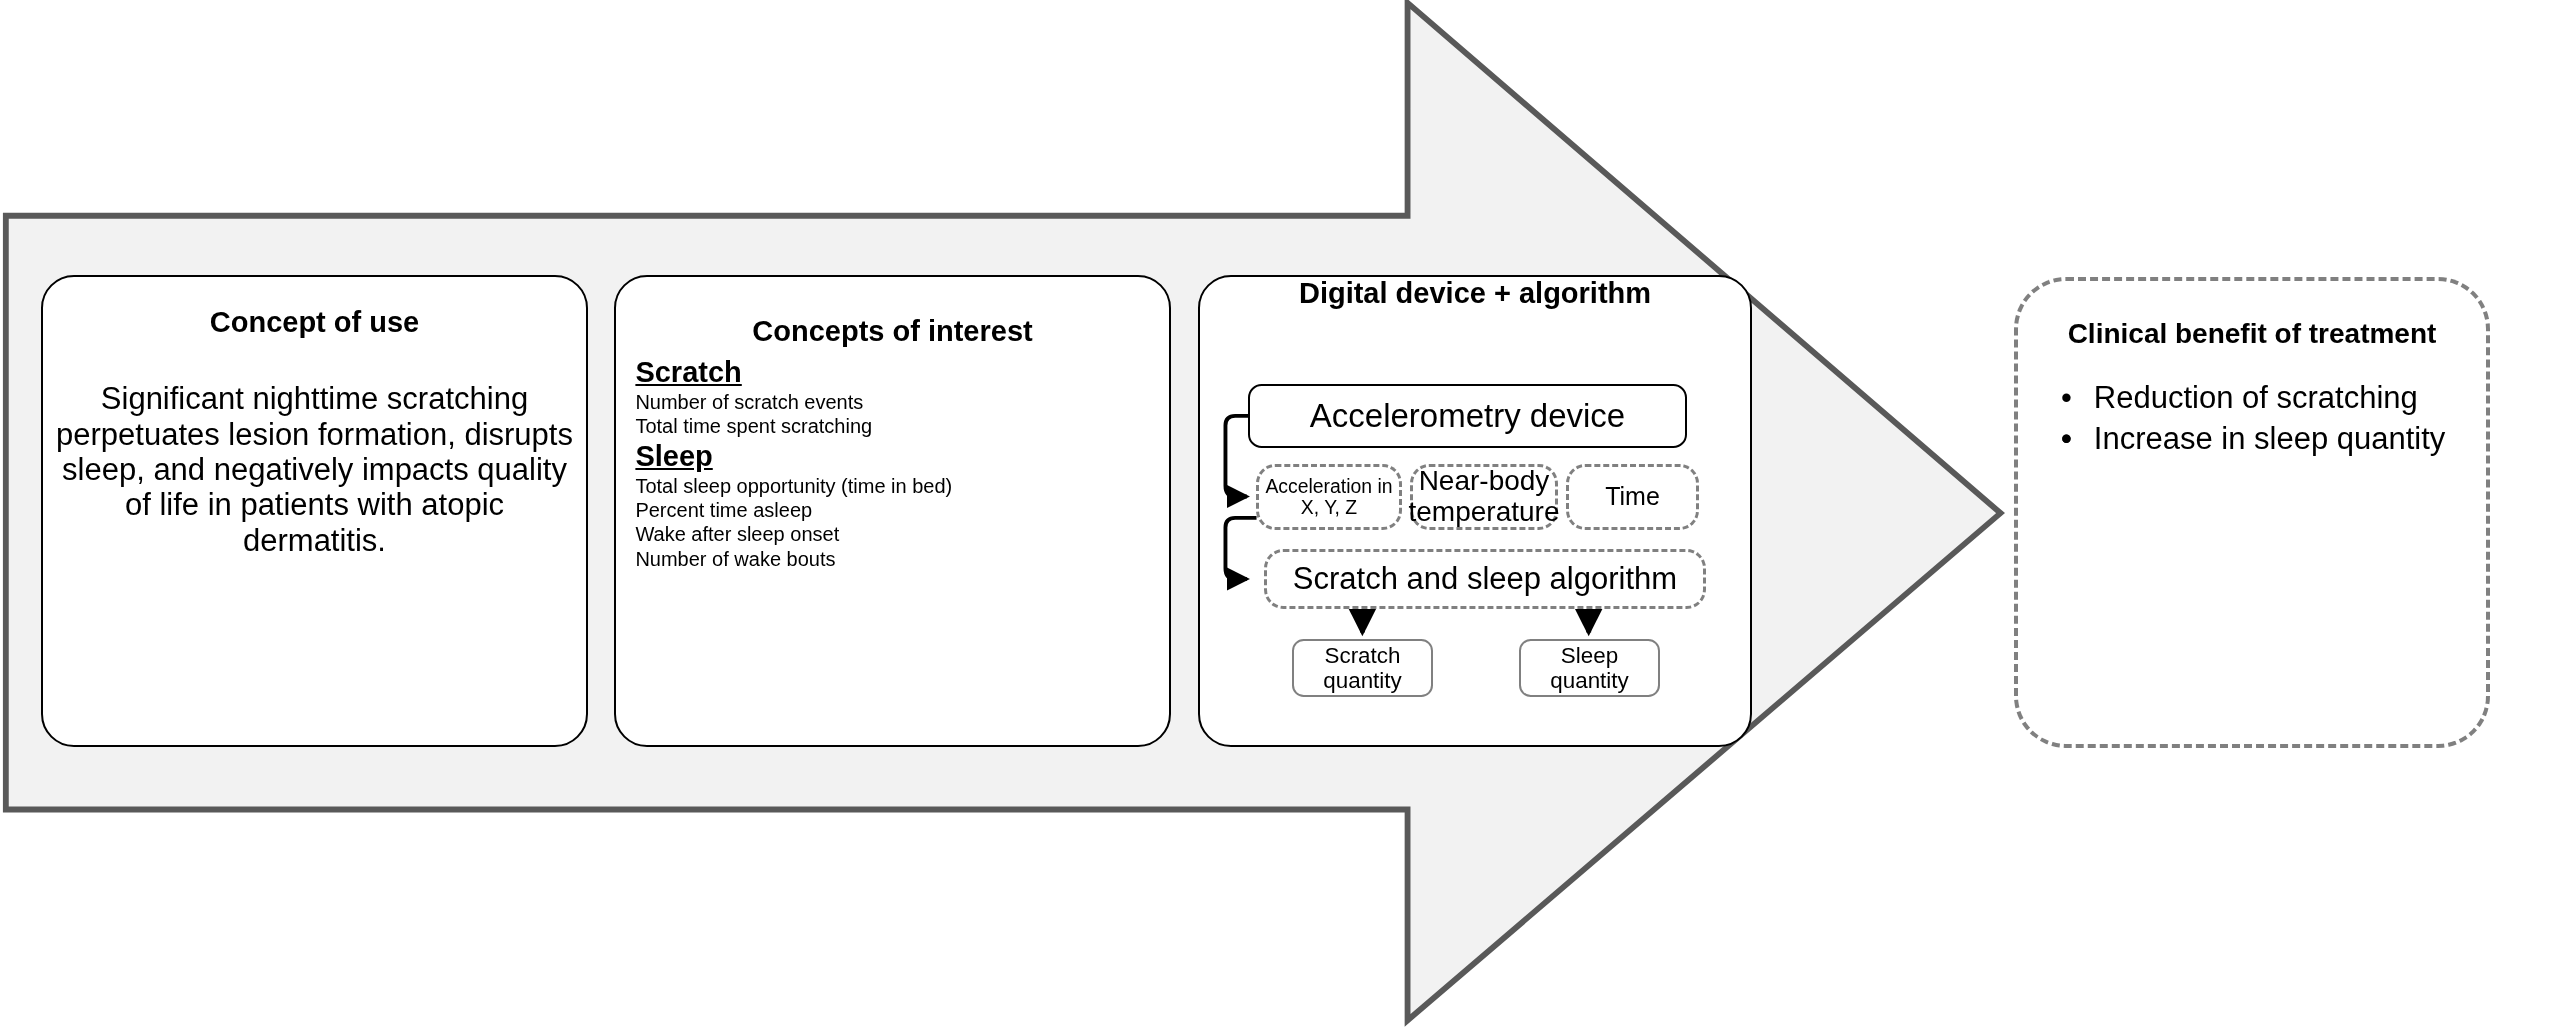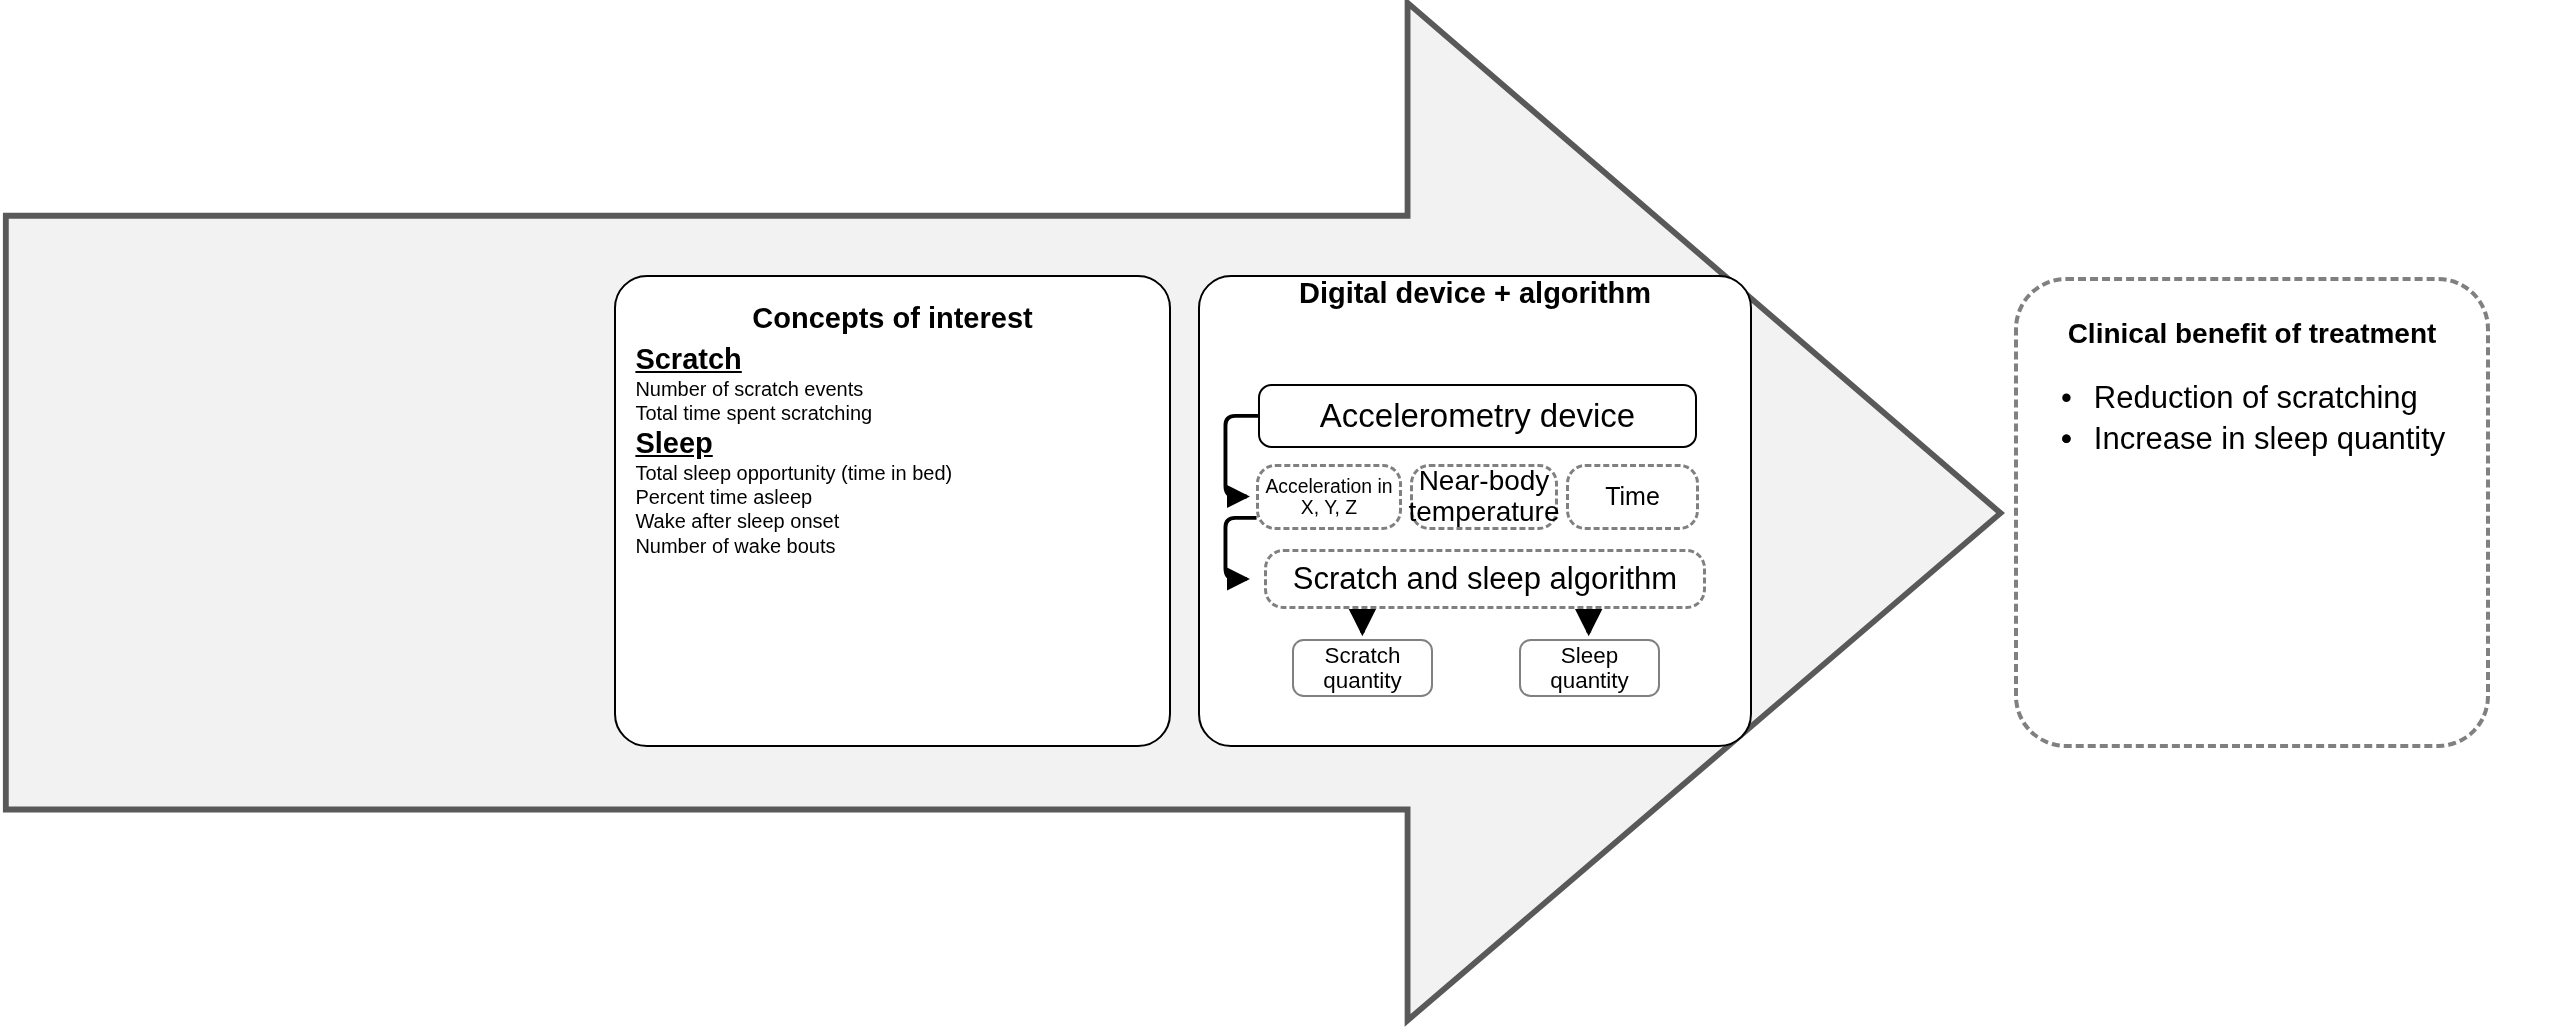--- a/index.html
+++ b/index.html
@@ -58,21 +58,21 @@
     text-align: center;
     font-size: 31px;
     line-height: 1.14;
   }
 
   
   #panel-concepts-of-interest {
     left: 614px; top: 275px;
     width: 557px; height: 472px;
   }
-  #panel-concepts-of-interest .panel-title { margin-top: 25px; }
+  #panel-concepts-of-interest .panel-title { margin-top: 38px; }
   #panel-concepts-of-interest .coi-list {
     margin-top: 7.8px;
     padding-left: 19.4px;
   }
   .coi-head {
     font-weight: bold;
     text-decoration: underline;
     font-size: 29px;
     line-height: 1.2;
   }
@@ -125,21 +125,21 @@
     background: #ffffff;
     box-sizing: border-box;
     display: flex;
     align-items: center;
     justify-content: center;
     text-align: center;
     line-height: 1.12;
   }
 
   #box-accelerometry-device {
-    left: 58px; top: 107px;
+    left: 48px; top: 107px;
     width: 439px; height: 64px;
     font-size: 33px;
   }
   #box-acceleration-xyz {
     left: 56px; top: 187px;
     width: 146px; height: 66px;
     font-size: 19.4px;
   }
   #box-near-body-temperature {
     left: 210px; top: 187px;
@@ -209,20 +209,24 @@
 </style>
 </head>
 <body>
 
 <div id="stage">
 
   <svg id="arrow-svg" viewBox="0 0 2650 1063" preserveAspectRatio="none">
     <polygon points="6,222 1448,222 1448,3 2058,528 1448,1050 1448,833 6,833" fill="#f2f2f2" stroke="#595959" stroke-width="6" stroke-linejoin="miter"></polygon>
   </svg>
 
+  <div class="panel" id="panel-concept-of-use">
+    <div class="panel-title">Concept of use</div>
+    <div class="cou-text">Significant nighttime scratching perpetuates lesion formation, disrupts sleep, and negatively impacts quality of life in patients with atopic dermatitis.</div>
+  </div>
 
   <div class="panel" id="panel-concepts-of-interest">
     <div class="panel-title">Concepts of interest</div>
     <div class="coi-list">
       <div class="coi-head">Scratch</div>
       <div class="coi-item">Number of scratch events</div>
       <div class="coi-item">Total time spent scratching</div>
       <div class="coi-head">Sleep</div>
       <div class="coi-item">Total sleep opportunity (time in bed)</div>
       <div class="coi-item">Percent time asleep</div>

